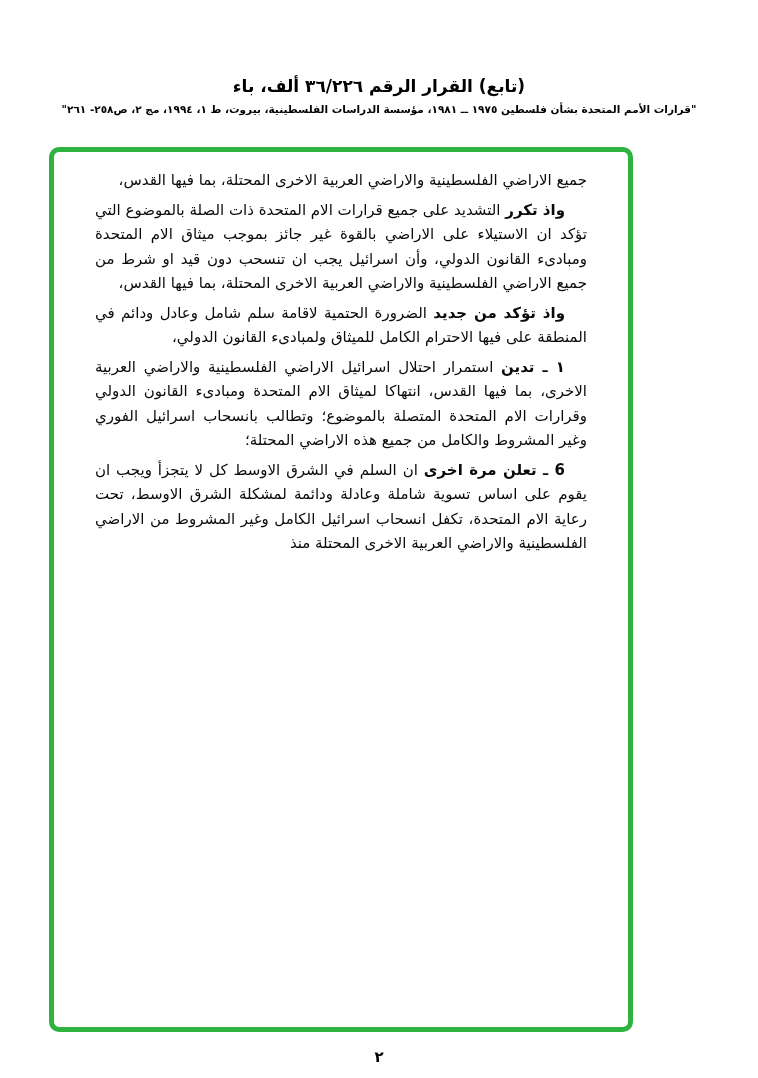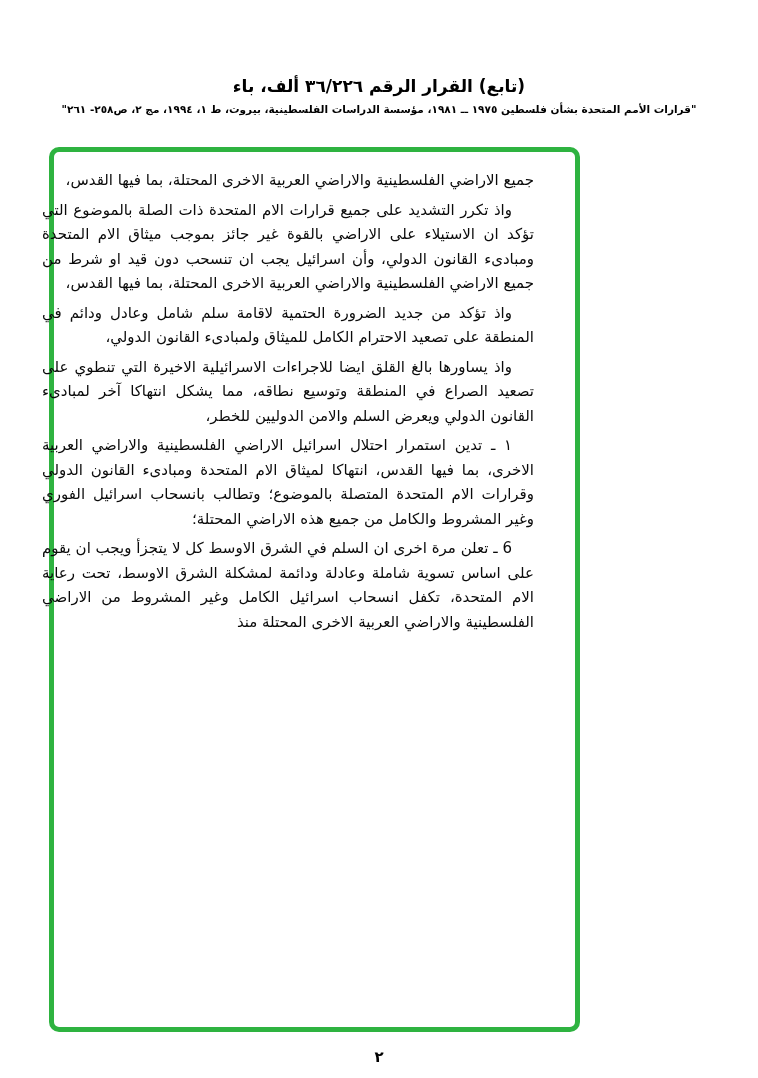--- a/index.html
+++ b/index.html
@@ -19,33 +19,33 @@
   }
   .doc-title {
     font-size: 17px; font-weight: bold; margin: 0; letter-spacing: 0; text-align: center;
   }
   .doc-citation {
     font-size: 10.5px; font-weight: bold; margin-top: 7px; white-space: nowrap;
   }
 
   .frame {
     position: absolute; left: 49px; top: 147px;
-    width: 531px; height: 885px;
+    width: 584px; height: 885px;
     border: 5px solid #2eb340;
     border-radius: 10px;
     background: #ffffff;
   }
   .text-col {
     position: absolute; top: 16px; right: 41px; width: 492px;
     direction: rtl; text-align: justify;
     font-size: 15px; line-height: 24.5px; color: #0a0a0a;
   }
   .para { margin: 0 0 5px 0; }
   .para.indent { text-indent: 22px; }
-  .lead { font-weight: normal; }
+  .lead { font-weight: bold; }
 
   .page-number {
     position: absolute; bottom: 12px; left: 0; right: 0;
     text-align: center; font-size: 15px; font-weight: bold;
   }
 </style>
 </head>
 <body style="background: rgb(255, 255, 255);">
 
 <div class="page">
@@ -55,23 +55,22 @@
     <div class="doc-citation">"قرارات الأمم المتحدة بشأن فلسطين ١٩٧٥ ــ ١٩٨١، مؤسسة الدراسات الفلسطينية، بيروت، ط ١، ١٩٩٤، مج ٢، ص٢٥٨- ٢٦١"</div>
   </header>
 
   <div class="frame" style="border-color: rgb(46, 179, 64);">
     <div class="text-col" dir="rtl">
 
       <p class="para"><span class="lead"></span><span>جميع الاراضي الفلسطينية والاراضي العربية الاخرى المحتلة، بما فيها القدس،</span></p>
 
       <p class="para indent"><span class="lead">واذ تكرر</span><span> التشديد على جميع قرارات الام المتحدة ذات الصلة بالموضوع التي تؤكد ان الاستيلاء على الاراضي بالقوة غير جائز بموجب ميثاق الام المتحدة ومبادىء القانون الدولي، وأن اسرائيل يجب ان تنسحب دون قيد او شرط من جميع الاراضي الفلسطينية والاراضي العربية الاخرى المحتلة، بما فيها القدس،</span></p>
 
-      <p class="para indent"><span class="lead">واذ تؤكد من جديد</span><span> الضرورة الحتمية لاقامة سلم شامل وعادل ودائم في المنطقة على تصعيد الاحترام الكامل للميثاق ولمبادىء القانون الدولي،</span></p>
+      <p class="para indent"><span class="lead">واذ تؤكد من جديد</span><span> الضرورة الحتمية لاقامة سلم شامل وعادل ودائم في المنطقة على فيها الاحترام الكامل للميثاق ولمبادىء القانون الدولي،</span></p>
 
-      <p class="para indent"><span class="lead">واذ يساورها بالغ القلق ايضا</span><span> للاجراءات الاسرائيلية الاخيرة التي تنطوي على تصعيد الصراع في المنطقة وتوسيع نطاقه، مما يشكل انتهاكا آخر لمبادىء القانون الدولي ويعرض السلم والامن الدوليين للخطر،</span></p>
 
       <p class="para indent"><span class="lead">١ ـ تدين</span><span> استمرار احتلال اسرائيل الاراضي الفلسطينية والاراضي العربية الاخرى، بما فيها القدس، انتهاكا لميثاق الام المتحدة ومبادىء القانون الدولي وقرارات الام المتحدة المتصلة بالموضوع؛ وتطالب بانسحاب اسرائيل الفوري وغير المشروط والكامل من جميع هذه الاراضي المحتلة؛</span></p>
 
 
 
       <p class="para indent"><span class="lead">6 ـ تعلن مرة اخرى</span><span> ان السلم في الشرق الاوسط كل لا يتجزأ ويجب ان يقوم على اساس تسوية شاملة وعادلة ودائمة لمشكلة الشرق الاوسط، تحت رعاية الام المتحدة، تكفل انسحاب اسرائيل الكامل وغير المشروط من الاراضي الفلسطينية والاراضي العربية الاخرى المحتلة منذ</span></p>
 
     </div>
   </div>
 

